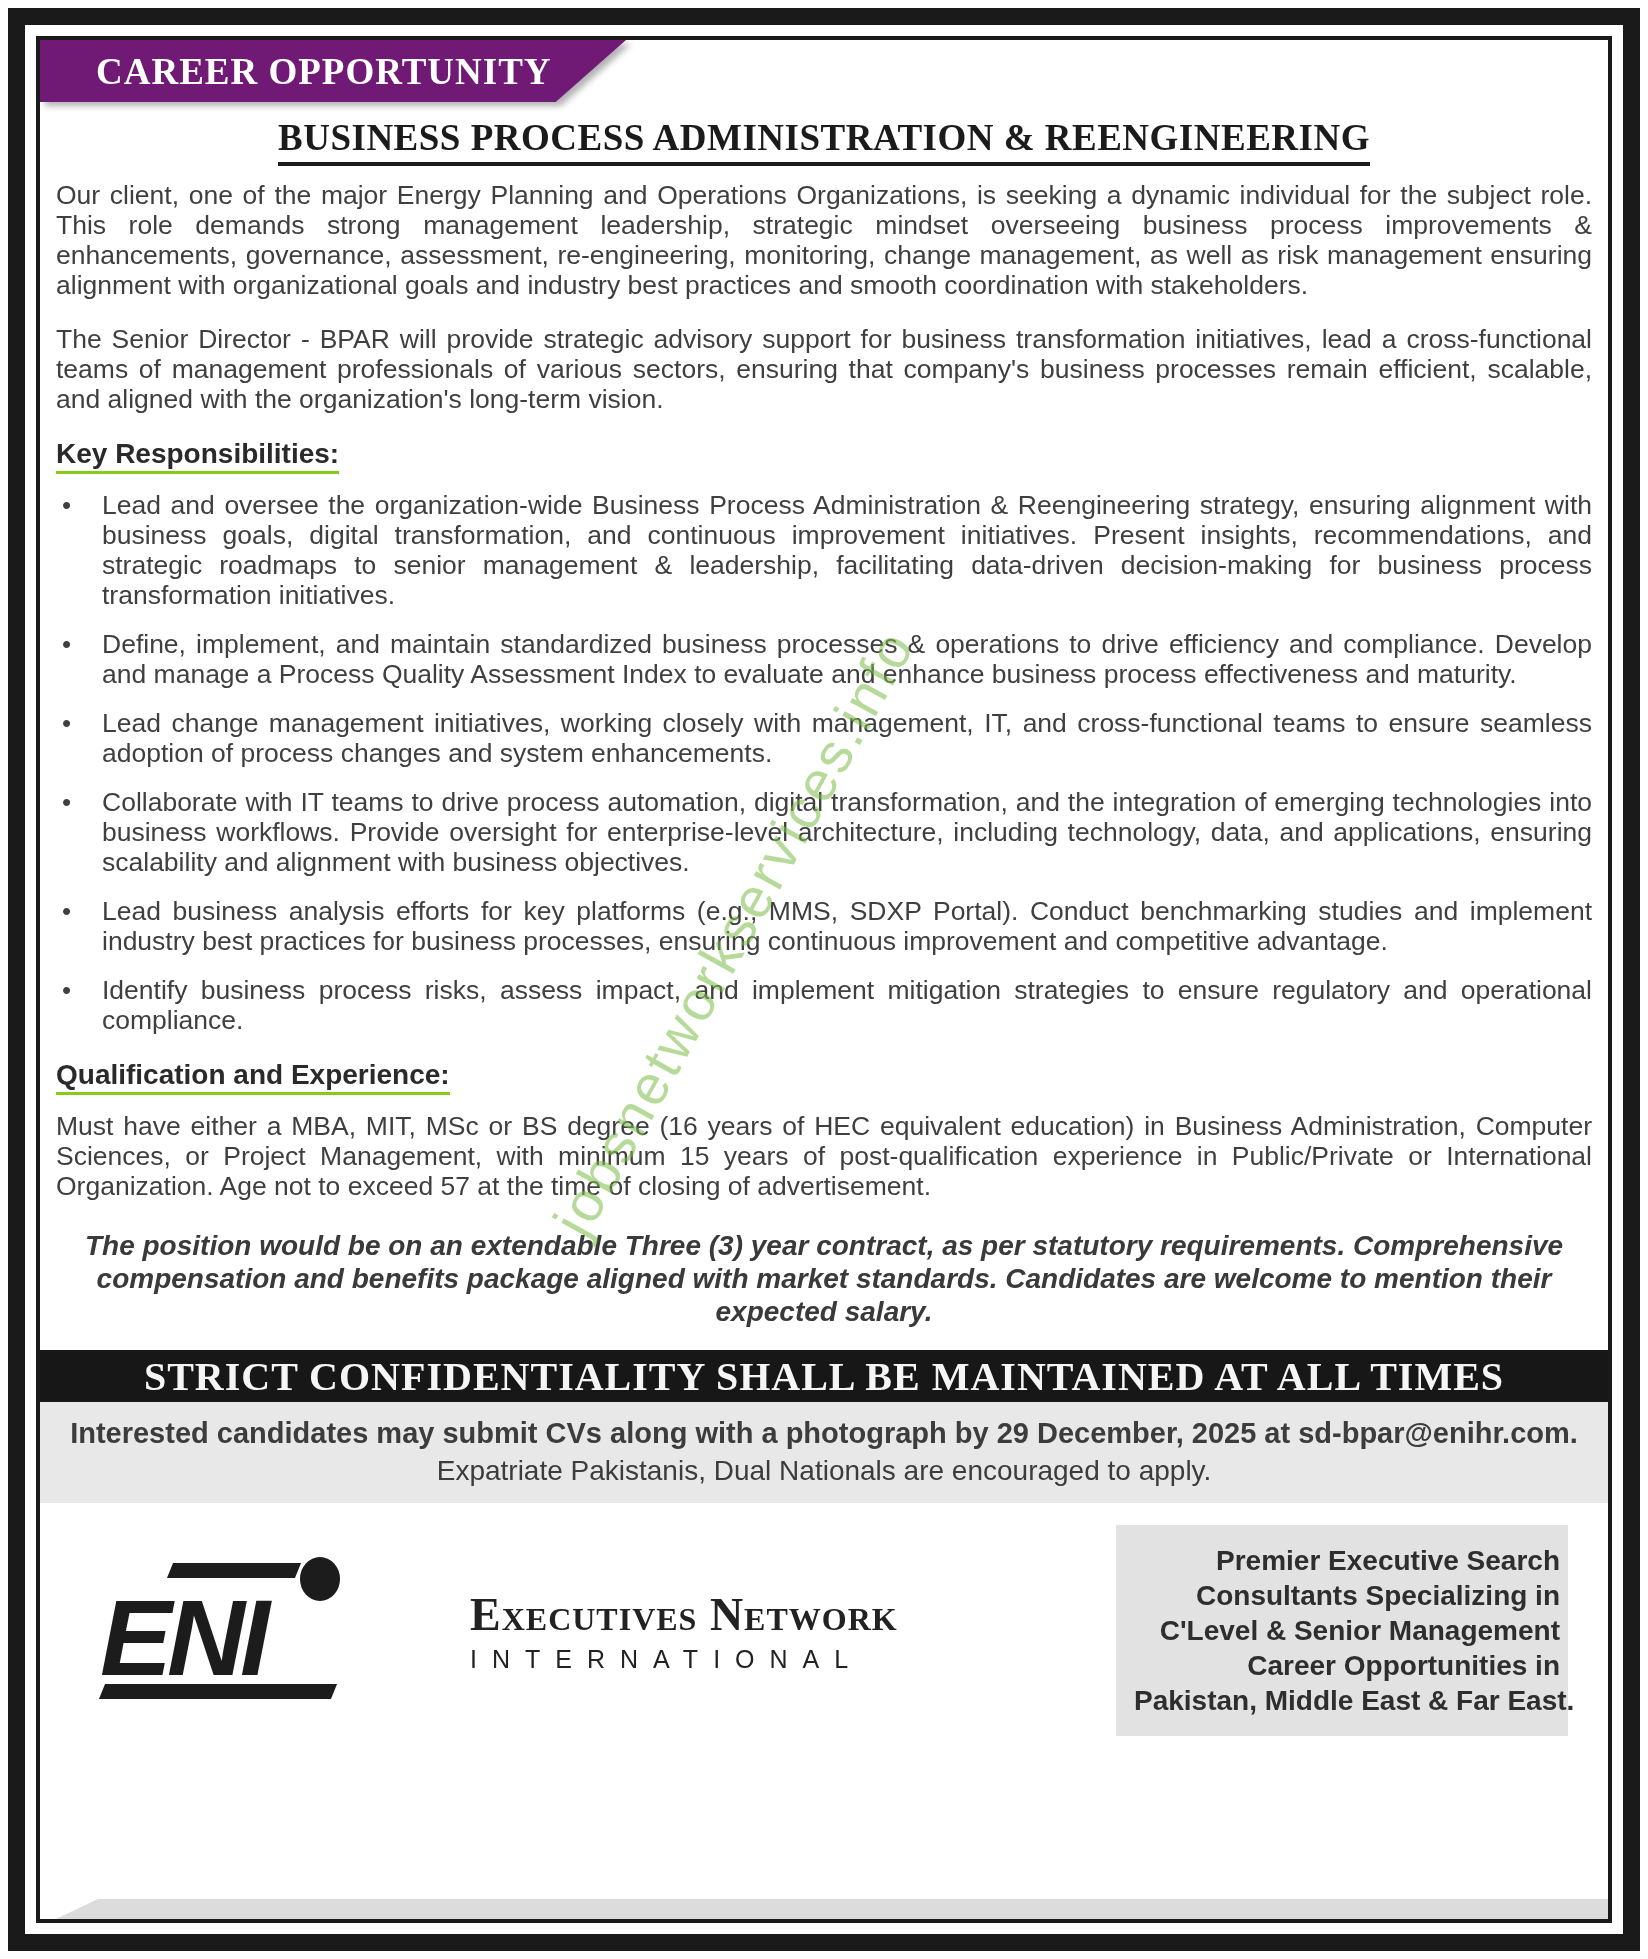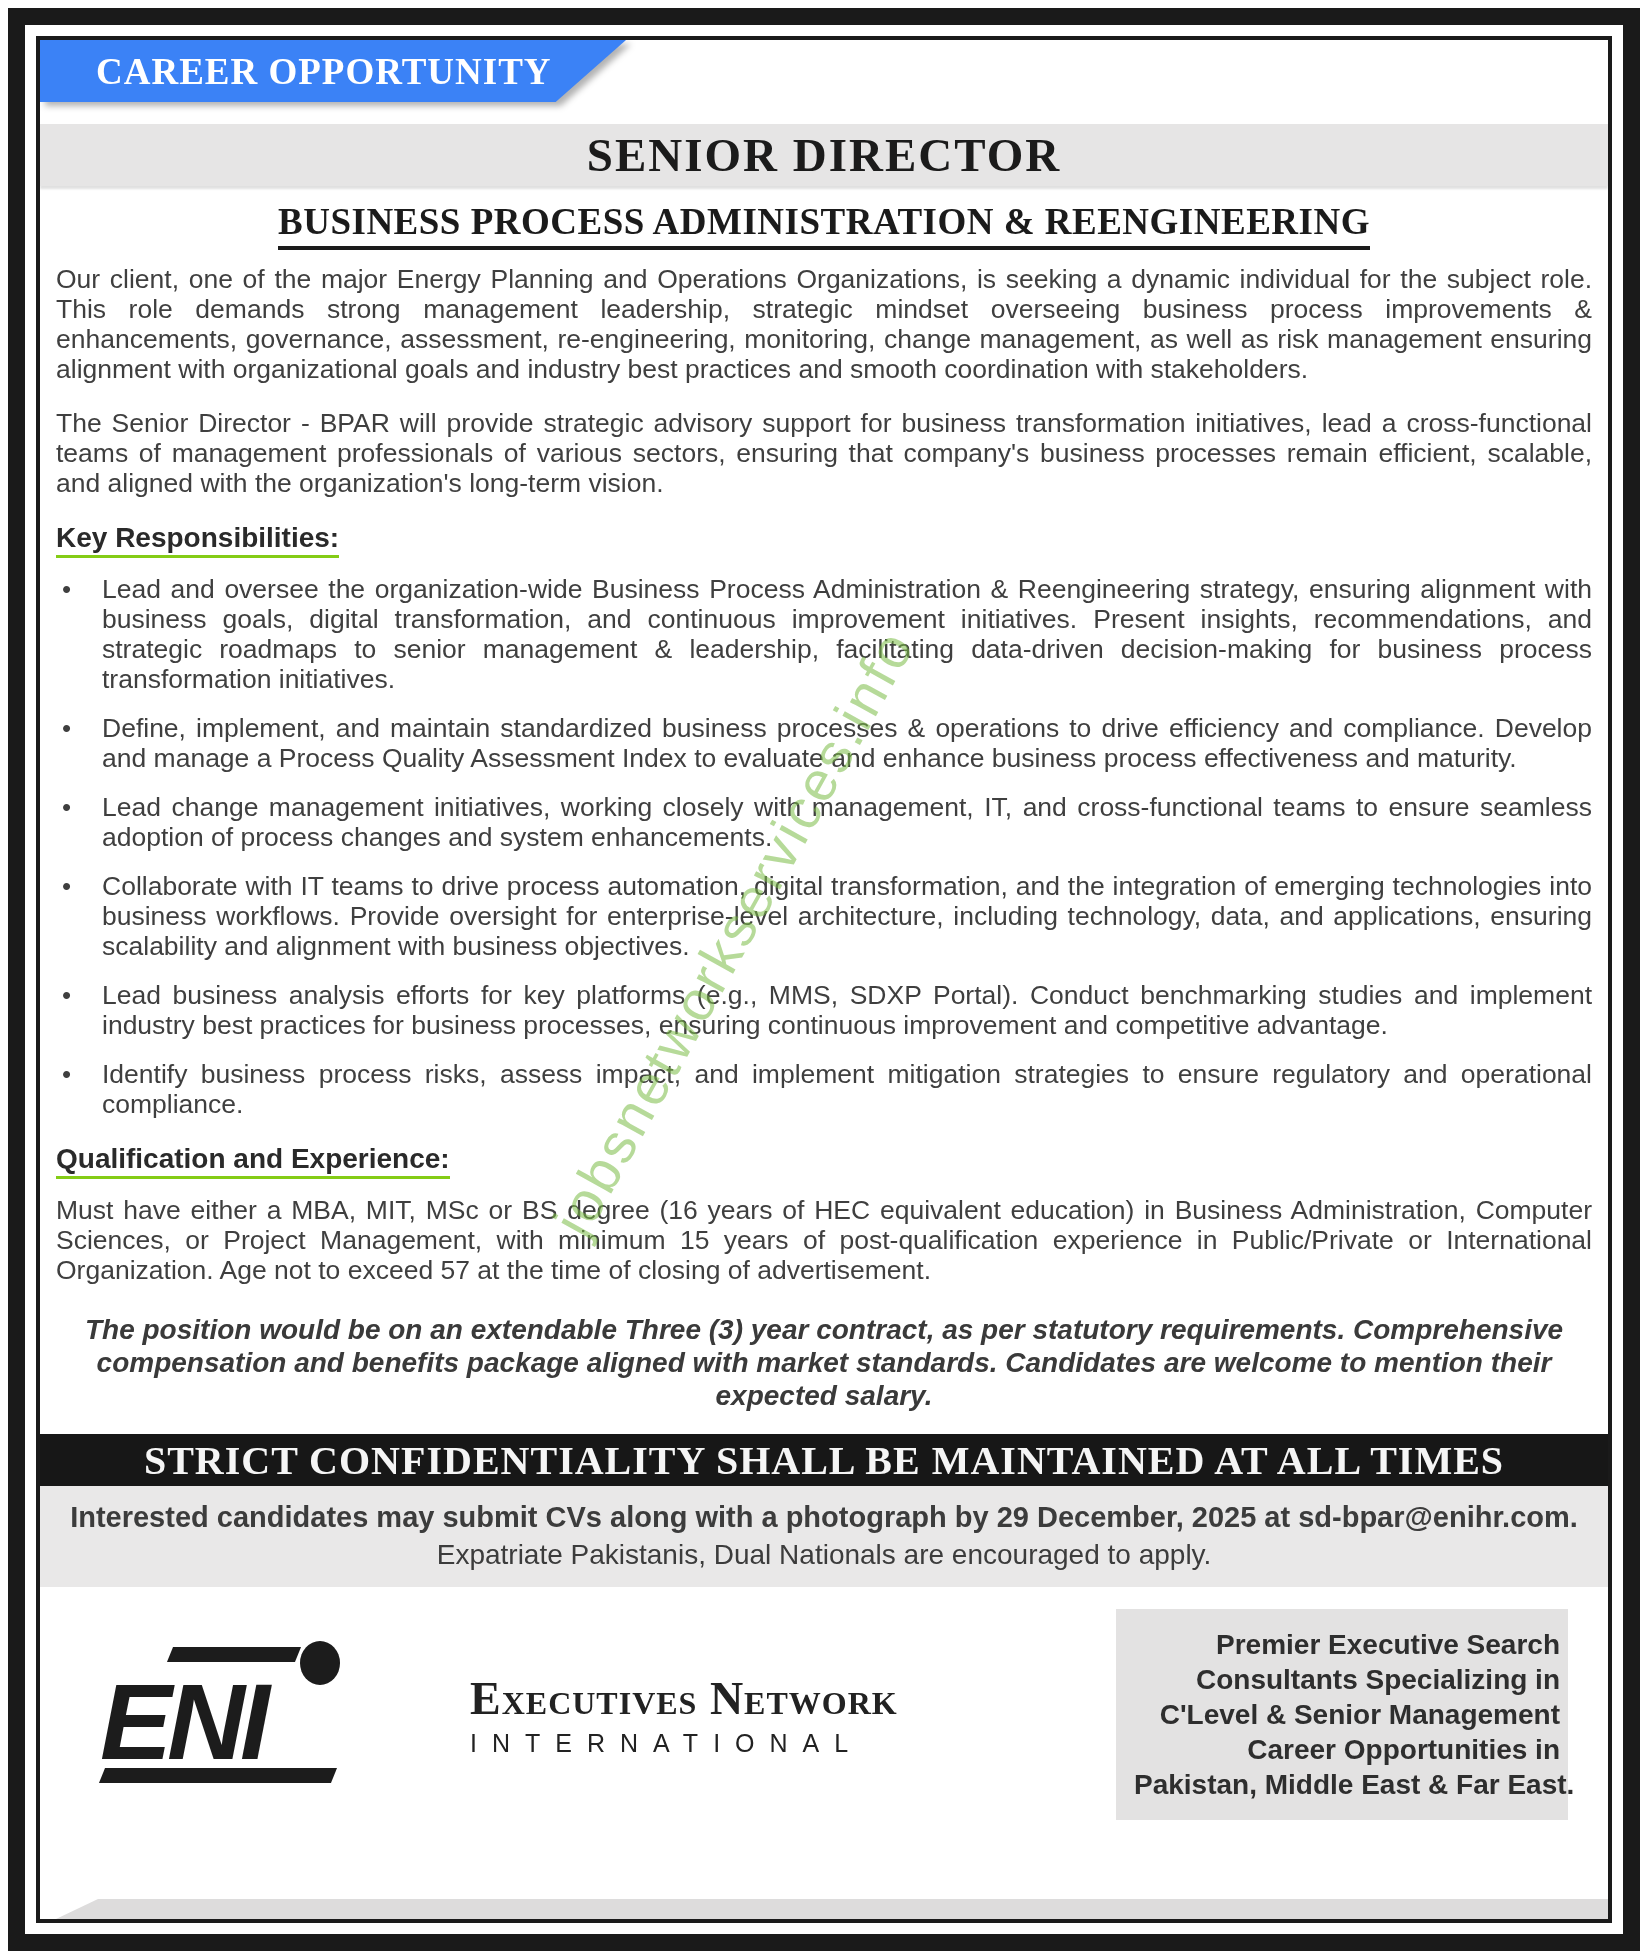--- a/index.html
+++ b/index.html
@@ -7,21 +7,21 @@
     position:relative; width:1648px; height:1959px; background:#ffffff;
     font-family:"Liberation Sans", sans-serif; overflow:hidden;
   }
   .outer-border { position:absolute; left:8px; top:8px; right:8px; bottom:8px;
     border:17px solid #1a1a1a; }
   .inner-border { position:absolute; left:11px; top:11px; right:11px; bottom:11px;
     border:4px solid #1a1a1a; background:#ffffff; overflow:hidden; }
 
   
   .career-banner {
-    position:relative; width:586px; height:62px; background:#3b82f6;
+    position:relative; width:586px; height:62px; background:#701a75;
     clip-path: polygon(0 0, 100% 0, 88% 100%, 0 100%);
     display:flex; align-items:center; padding-left:56px; box-sizing:border-box;
   }
   .career-banner-wrap { filter: drop-shadow(5px 4px 3px rgba(0,0,0,0.30)); }
   .career-banner span {
     color:#ffffff; font-family:"Liberation Serif", serif; font-weight:bold;
     font-size:37px; letter-spacing:1px; white-space:nowrap;
   }
 
   .title-band {
@@ -113,23 +113,20 @@
 <div class="sheet">
   <div class="outer-border">
     <div class="inner-border">
 
       <div class="career-banner-wrap">
         <div class="career-banner">
           <span>CAREER OPPORTUNITY</span>
         </div>
       </div>
 
-      <div class="title-band">
-        <span>SENIOR DIRECTOR</span>
-      </div>
 
       <div class="subtitle-row">
         <span>BUSINESS PROCESS ADMINISTRATION &amp; REENGINEERING</span>
       </div>
 
       <div class="main-text">
         <p class="para">Our client, one of the major Energy Planning and Operations Organizations, is seeking a dynamic individual for the subject role. This role demands strong management leadership, strategic mindset overseeing business process improvements &amp; enhancements, governance, assessment, re-engineering, monitoring, change management, as well as risk management ensuring alignment with organizational goals and industry best practices and smooth coordination with stakeholders.</p>
         <p class="para">The Senior Director - BPAR will provide strategic advisory support for business transformation initiatives, lead a cross-functional teams of management professionals of various sectors, ensuring that company's business processes remain efficient, scalable, and aligned with the organization's long-term vision.</p>
 
         <div class="sec-heading">

